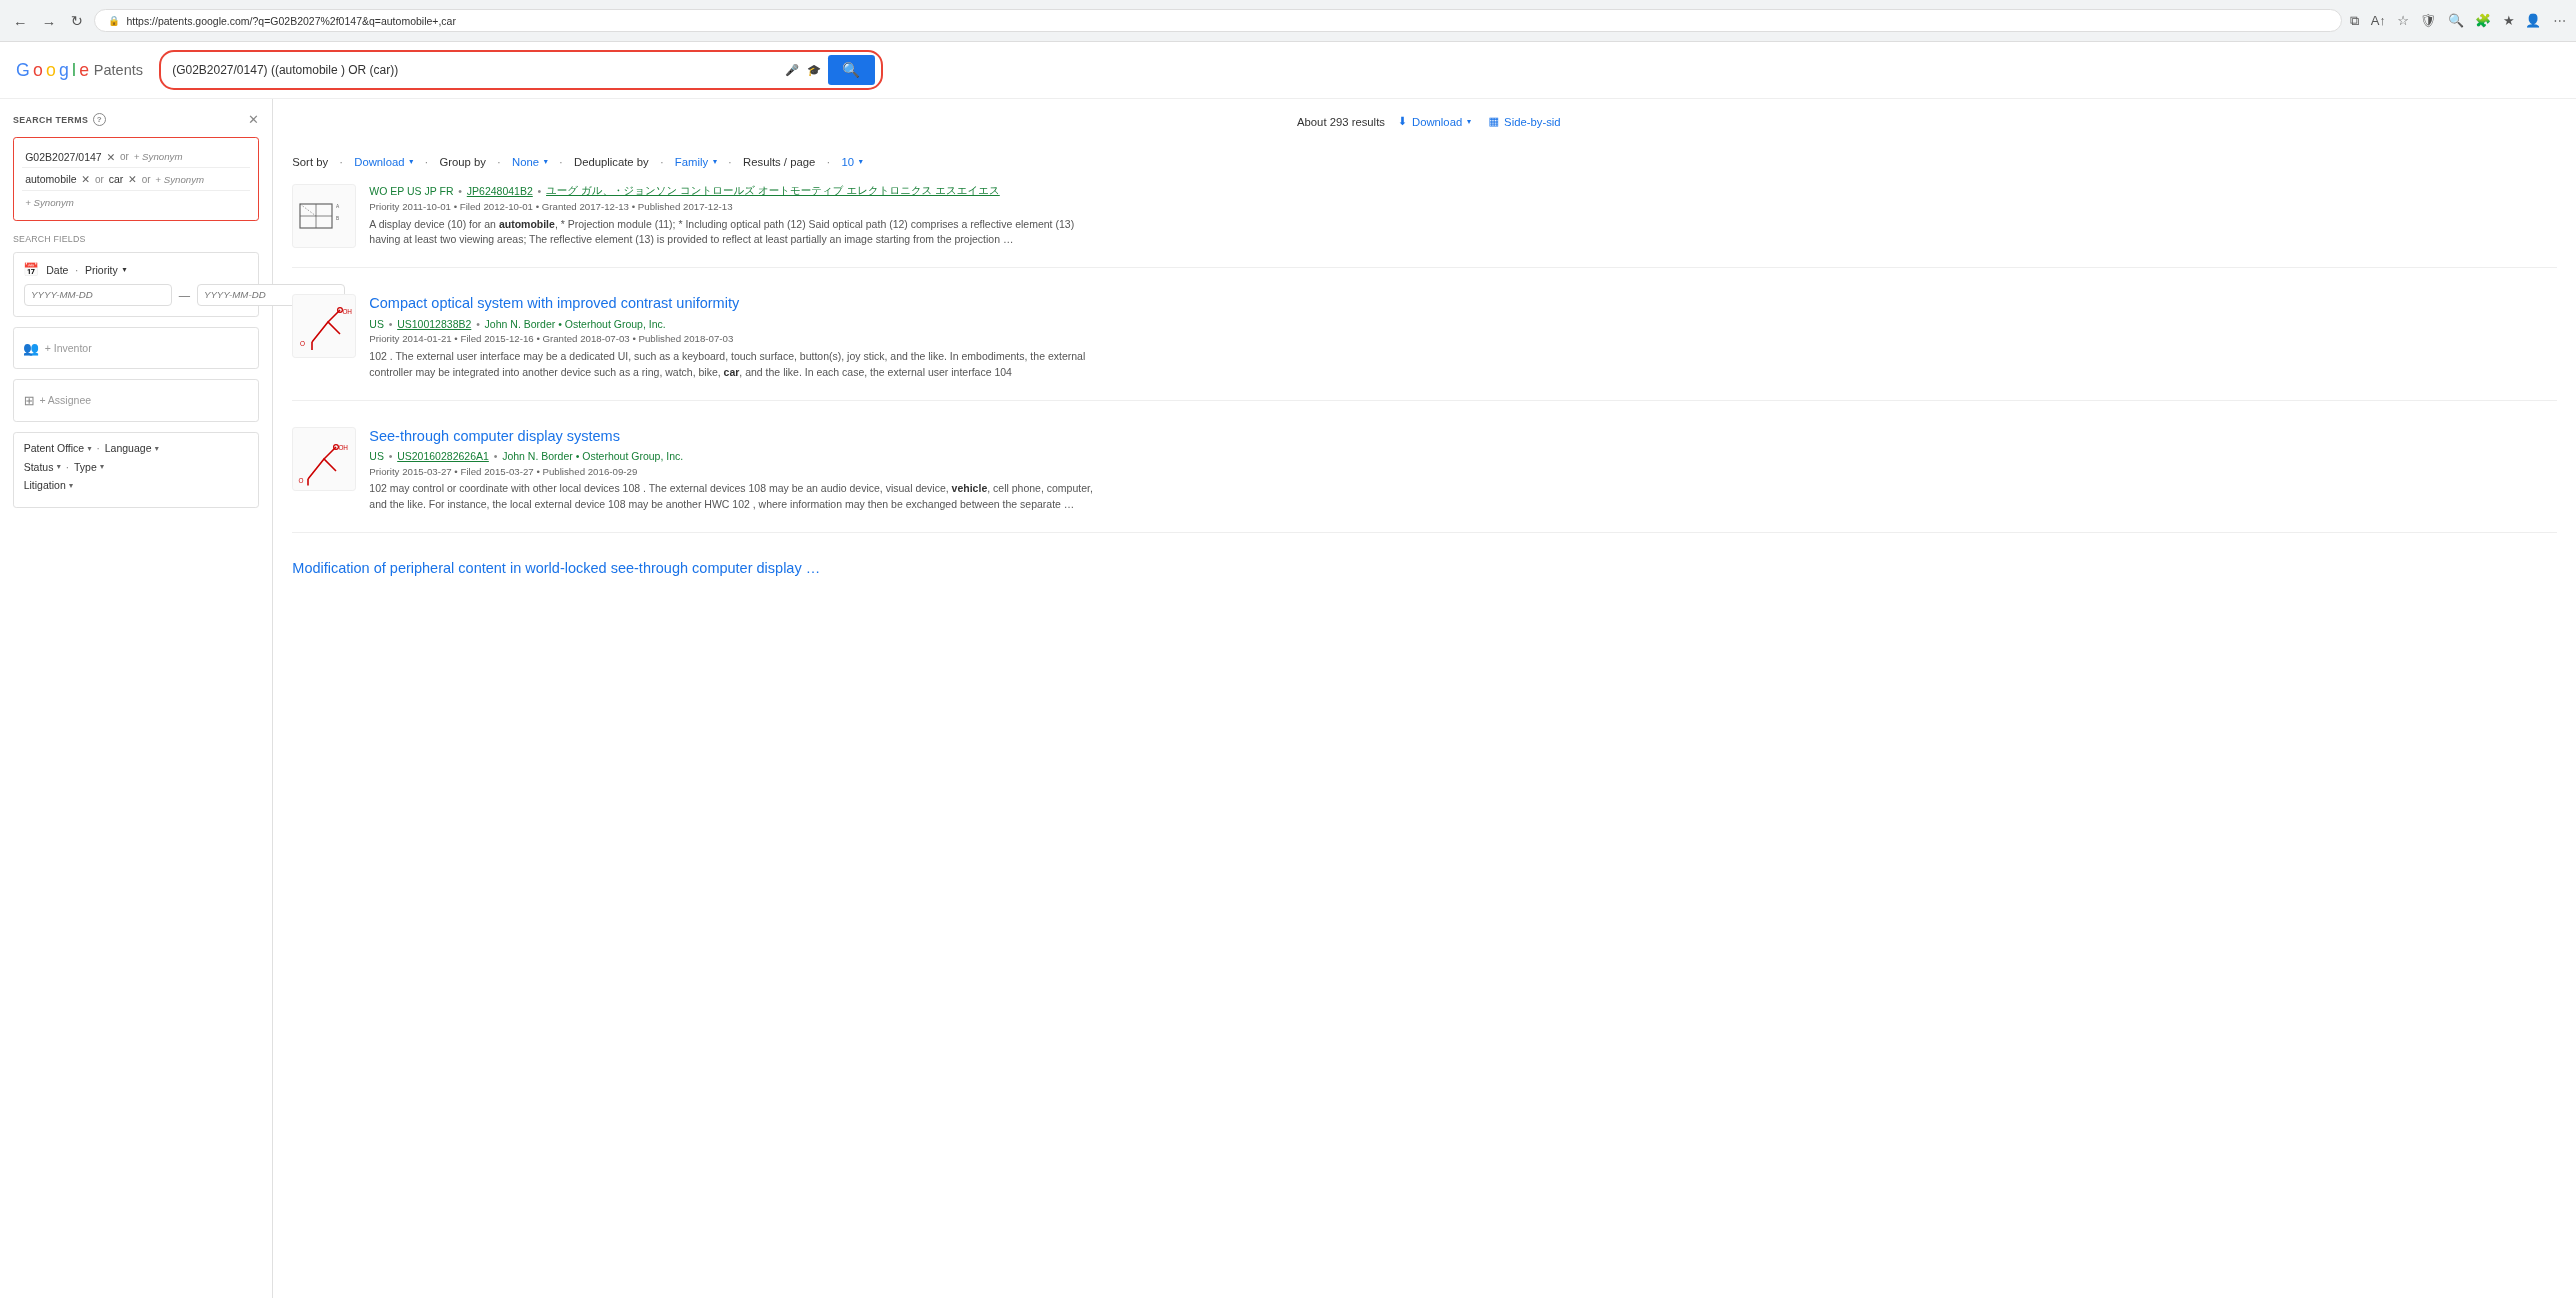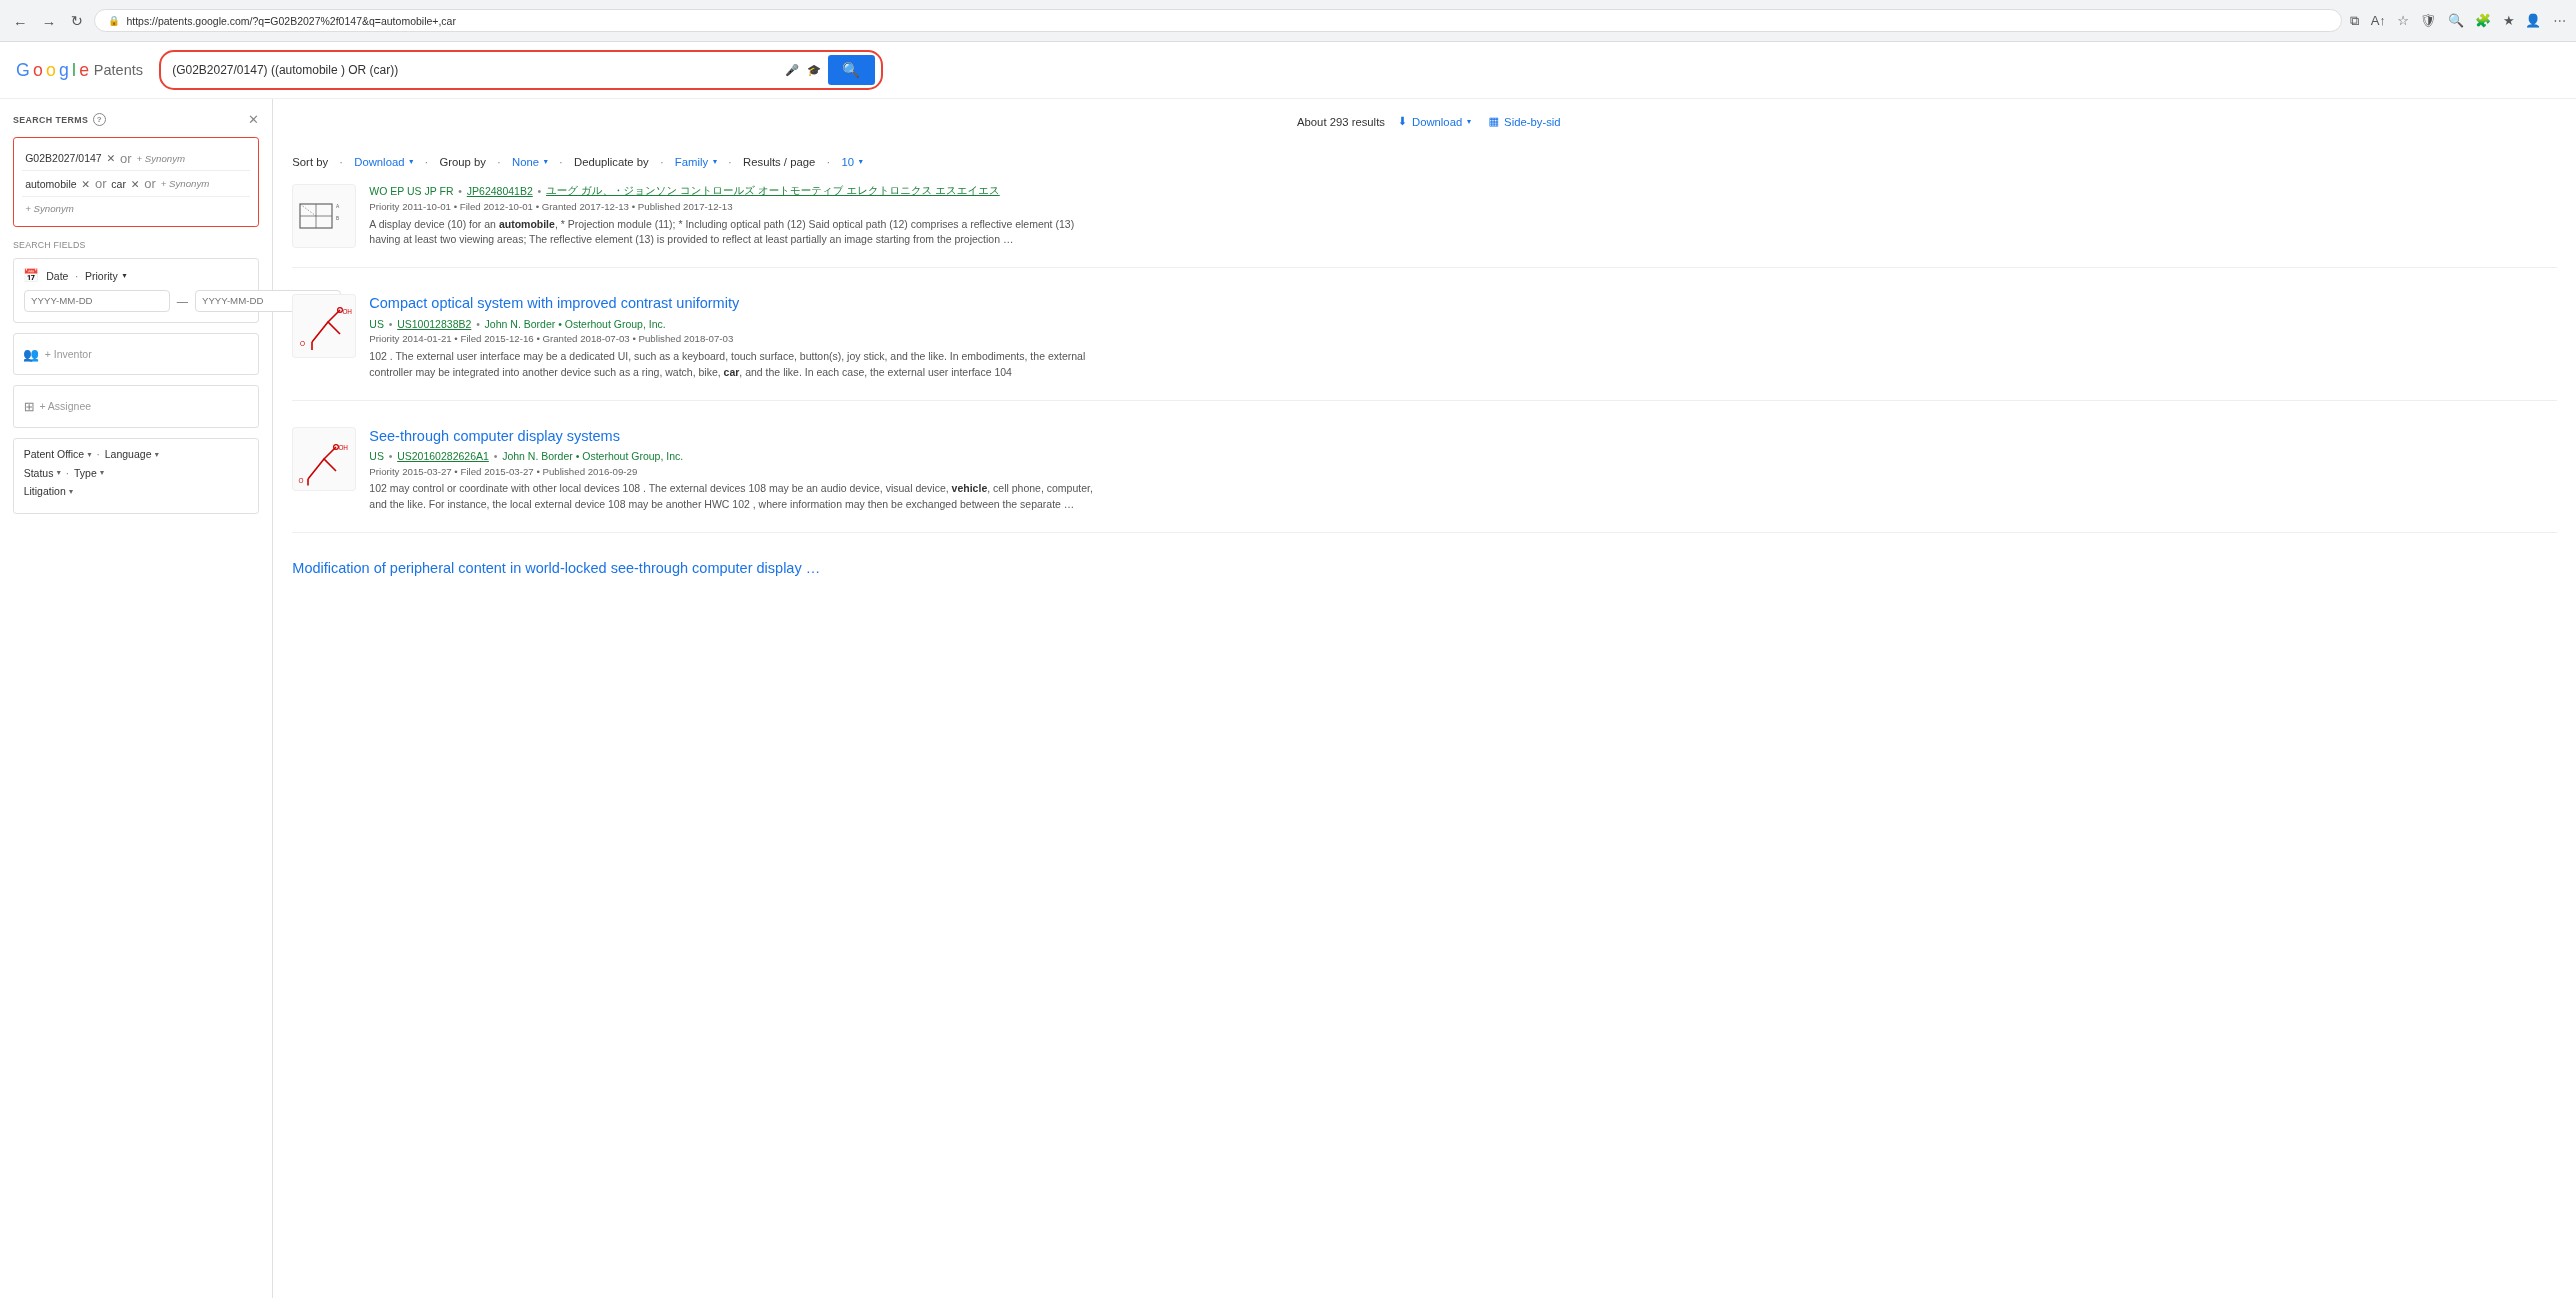--- a/index.html
+++ b/index.html
@@ -147,21 +147,21 @@
       font-size: 10.5px;
       font-weight: 500;
       color: #333;
     }
     .term-chip .remove-x {
       cursor: pointer;
       color: #666;
       font-size: 10.5px;
       margin-left: 1.6px;
     }
-    .term-or { color: #888; font-size: 13px; }
+    .term-or { color: #888; font-size: 10px; }
     .add-synonym { color: #888; font-size: 9.7px; cursor: pointer; font-style: italic; }
     .add-synonym-standalone {
       display: flex;
       align-items: center;
       padding: 6.4px 3.2px 3.2px 3.2px;
       border-top: 0.8px solid #eee;
     }
 
     .sidebar-section {
       border: 0.8px solid #e0e0e0;
@@ -187,20 +187,21 @@
       color: #333;
     }
     .date-input {
       flex: 1;
       border: 0.8px solid #ddd;
       border-radius: 4px;
       padding: 4.8px 6.4px;
       font-size: 9.7px;
       color: #999;
       background: #fff;
+      font-style: italic;
     }
     .date-dash { color: #666; }
     .filter-placeholder-btn {
       display: flex;
       align-items: center;
       gap: 4.8px;
       font-size: 10.5px;
       color: #999;
       cursor: pointer;
       background: none;

